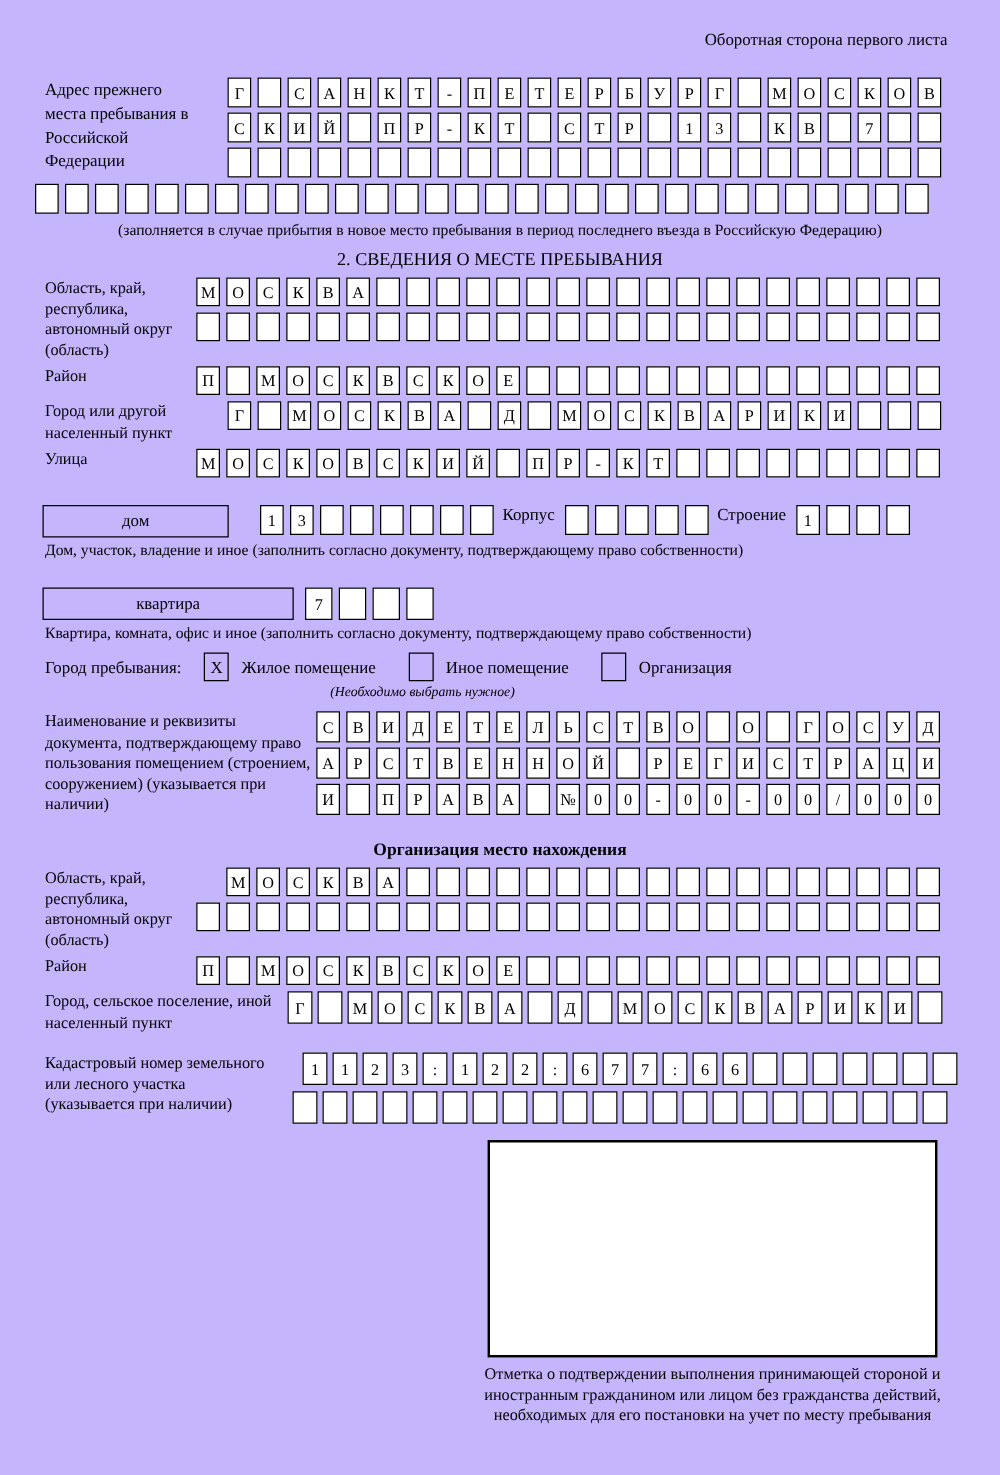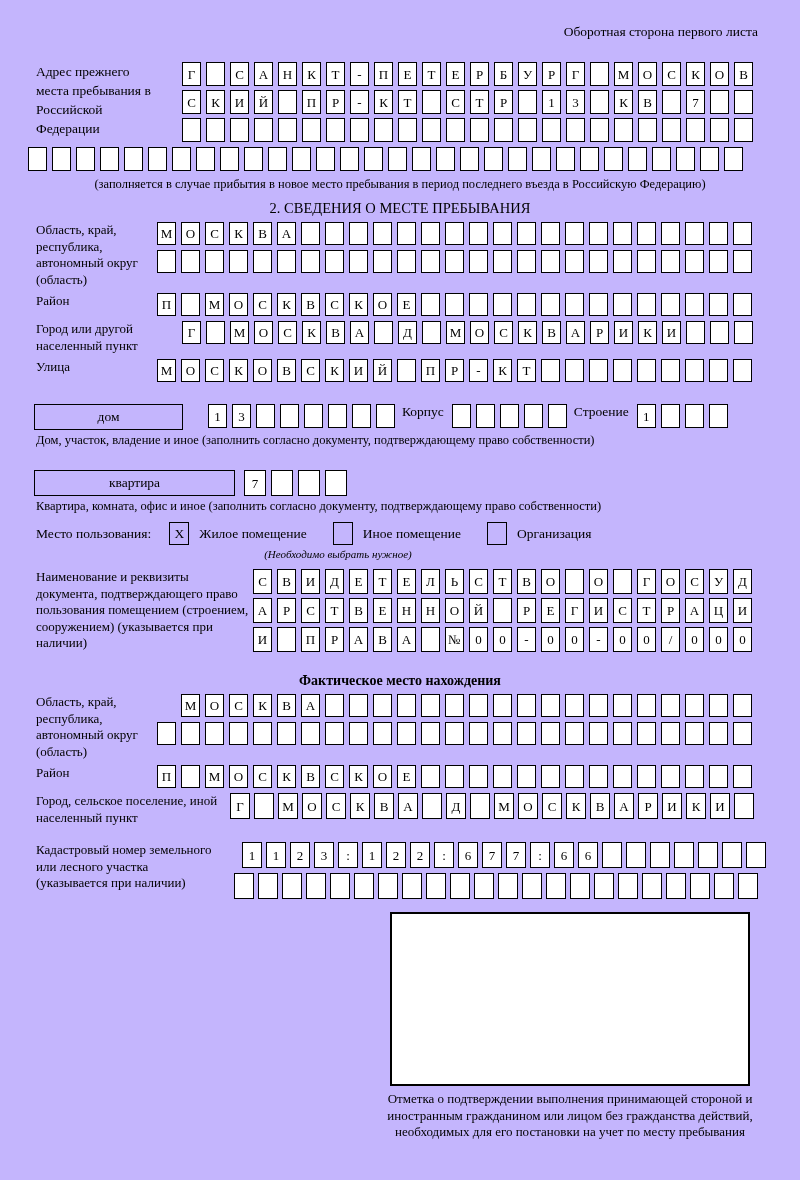--- a/index.html
+++ b/index.html
@@ -392,32 +392,32 @@
     <div class="boxrow g-kv">
         <span class="cell">7</span>
         <span class="cell"></span>
         <span class="cell"></span>
         <span class="cell"></span>
       </div>
   </div>
   <div class="caption">Квартира, комната, офис и иное (заполнить согласно документу, подтверждающему право собственности)</div>
 
   <div class="place-row">
-    <span class="plabel">Место пользования:</span>
+    <span class="plabel">Город пребывания:</span>
     <span class="cb">X</span>
     <span class="opt">Жилое помещение</span>
     <span class="cb"></span>
     <span class="opt">Иное помещение</span>
     <span class="cb"></span>
     <span class="opt">Организация</span>
   </div>
   <div class="place-note">(Необходимо выбрать нужное)</div>
 
   <div class="doc-row">
-    <div class="doc-label">Наименование и реквизиты документа, подтверждающего право пользования помещением (строением, сооружением) (указывается при наличии)</div>
+    <div class="doc-label">Наименование и реквизиты документа, подтверждающему право пользования помещением (строением, сооружением) (указывается при наличии)</div>
     <div class="doc-rows">
       <div class="boxrow g-doc">
           <span class="cell">С</span>
           <span class="cell">В</span>
           <span class="cell">И</span>
           <span class="cell">Д</span>
           <span class="cell">Е</span>
           <span class="cell">Т</span>
           <span class="cell">Е</span>
           <span class="cell">Л</span>
@@ -477,21 +477,21 @@
           <span class="cell">0</span>
           <span class="cell">0</span>
           <span class="cell">/</span>
           <span class="cell">0</span>
           <span class="cell">0</span>
           <span class="cell">0</span>
         </div>
     </div>
   </div>
 
-  <div class="fact-title">Фактическое место нахождения</div>
+  <div class="fact-title">Организация место нахождения</div>
 
   <div class="fields">
     <div class="frow">
       <div class="flabel lw-s2">Область, край, республика, автономный округ (область)</div>
       <div class="boxcol">
         <div class="boxrow g-s2 off24">
             <span class="cell">М</span>
             <span class="cell">О</span>
             <span class="cell">С</span>
             <span class="cell">К</span>

